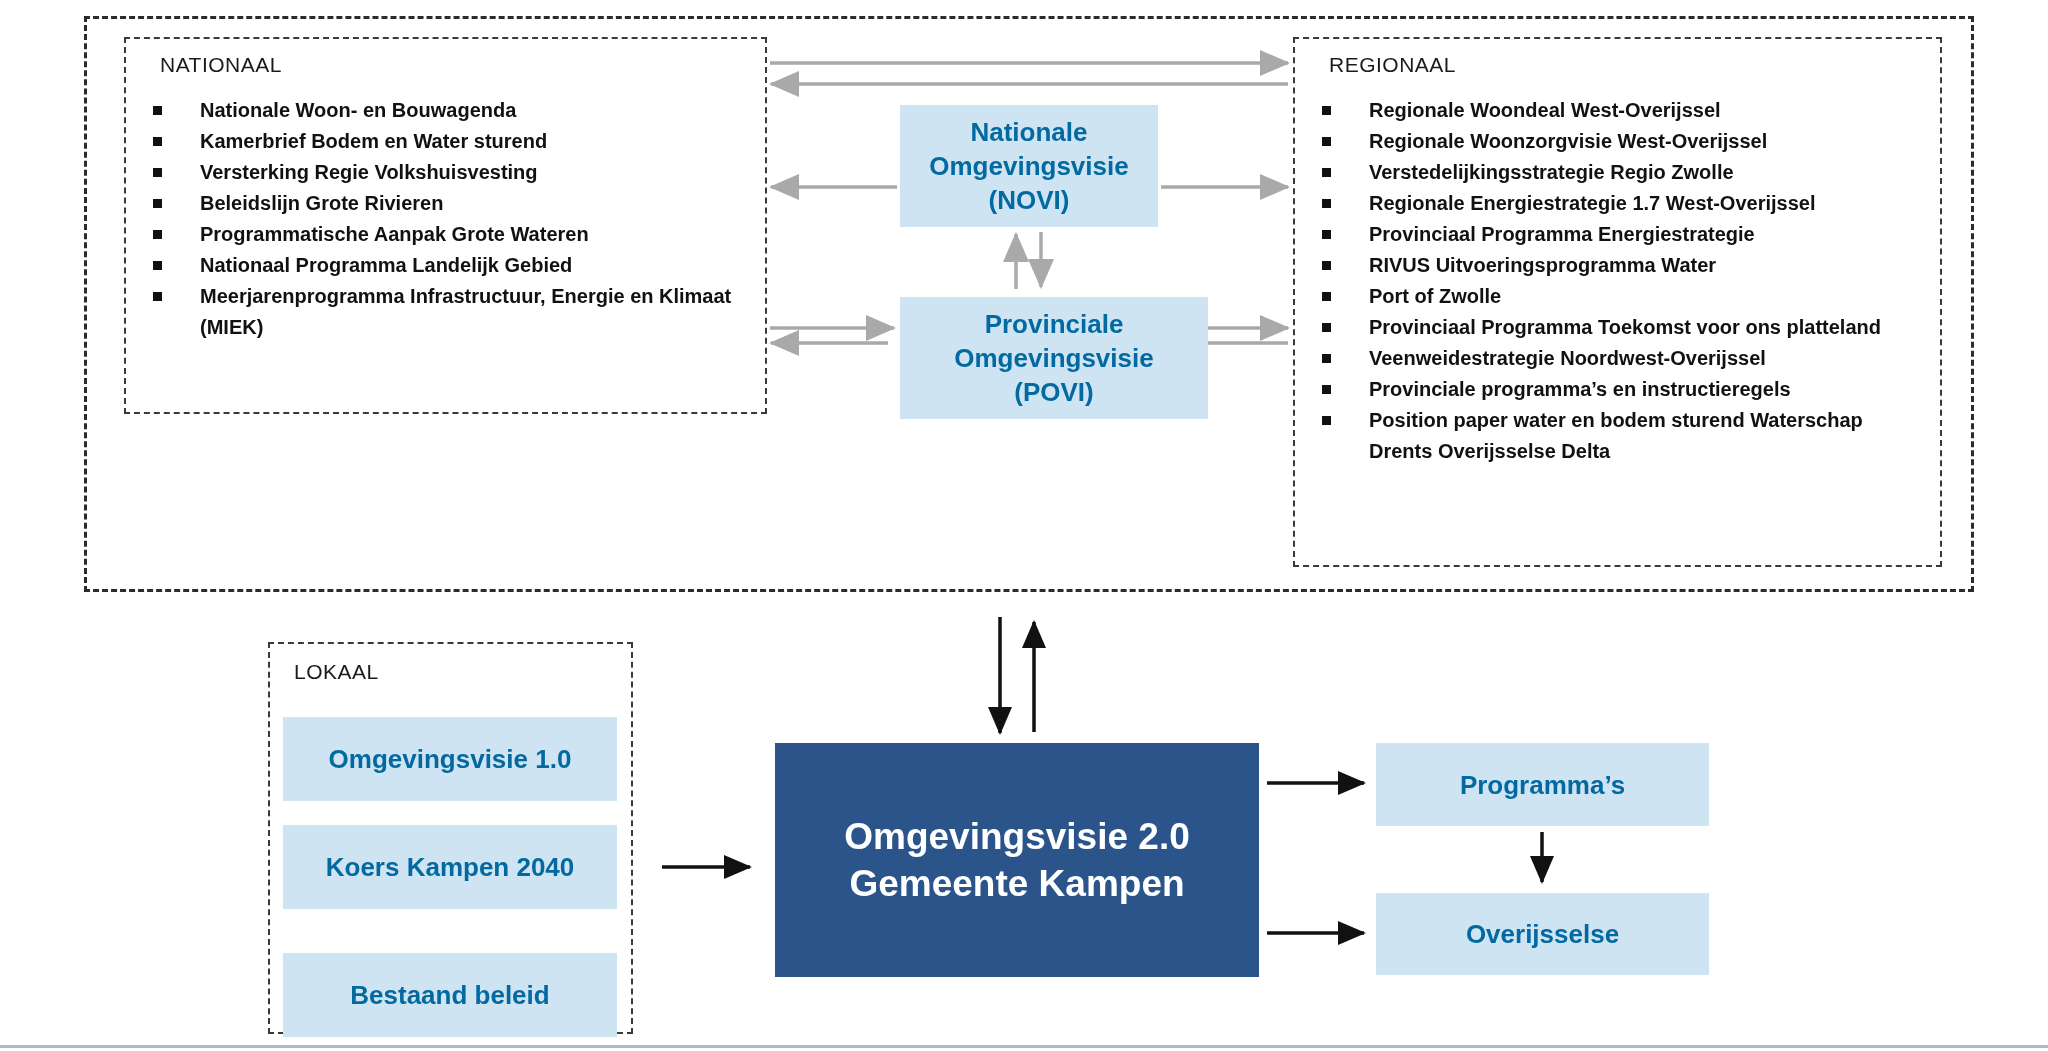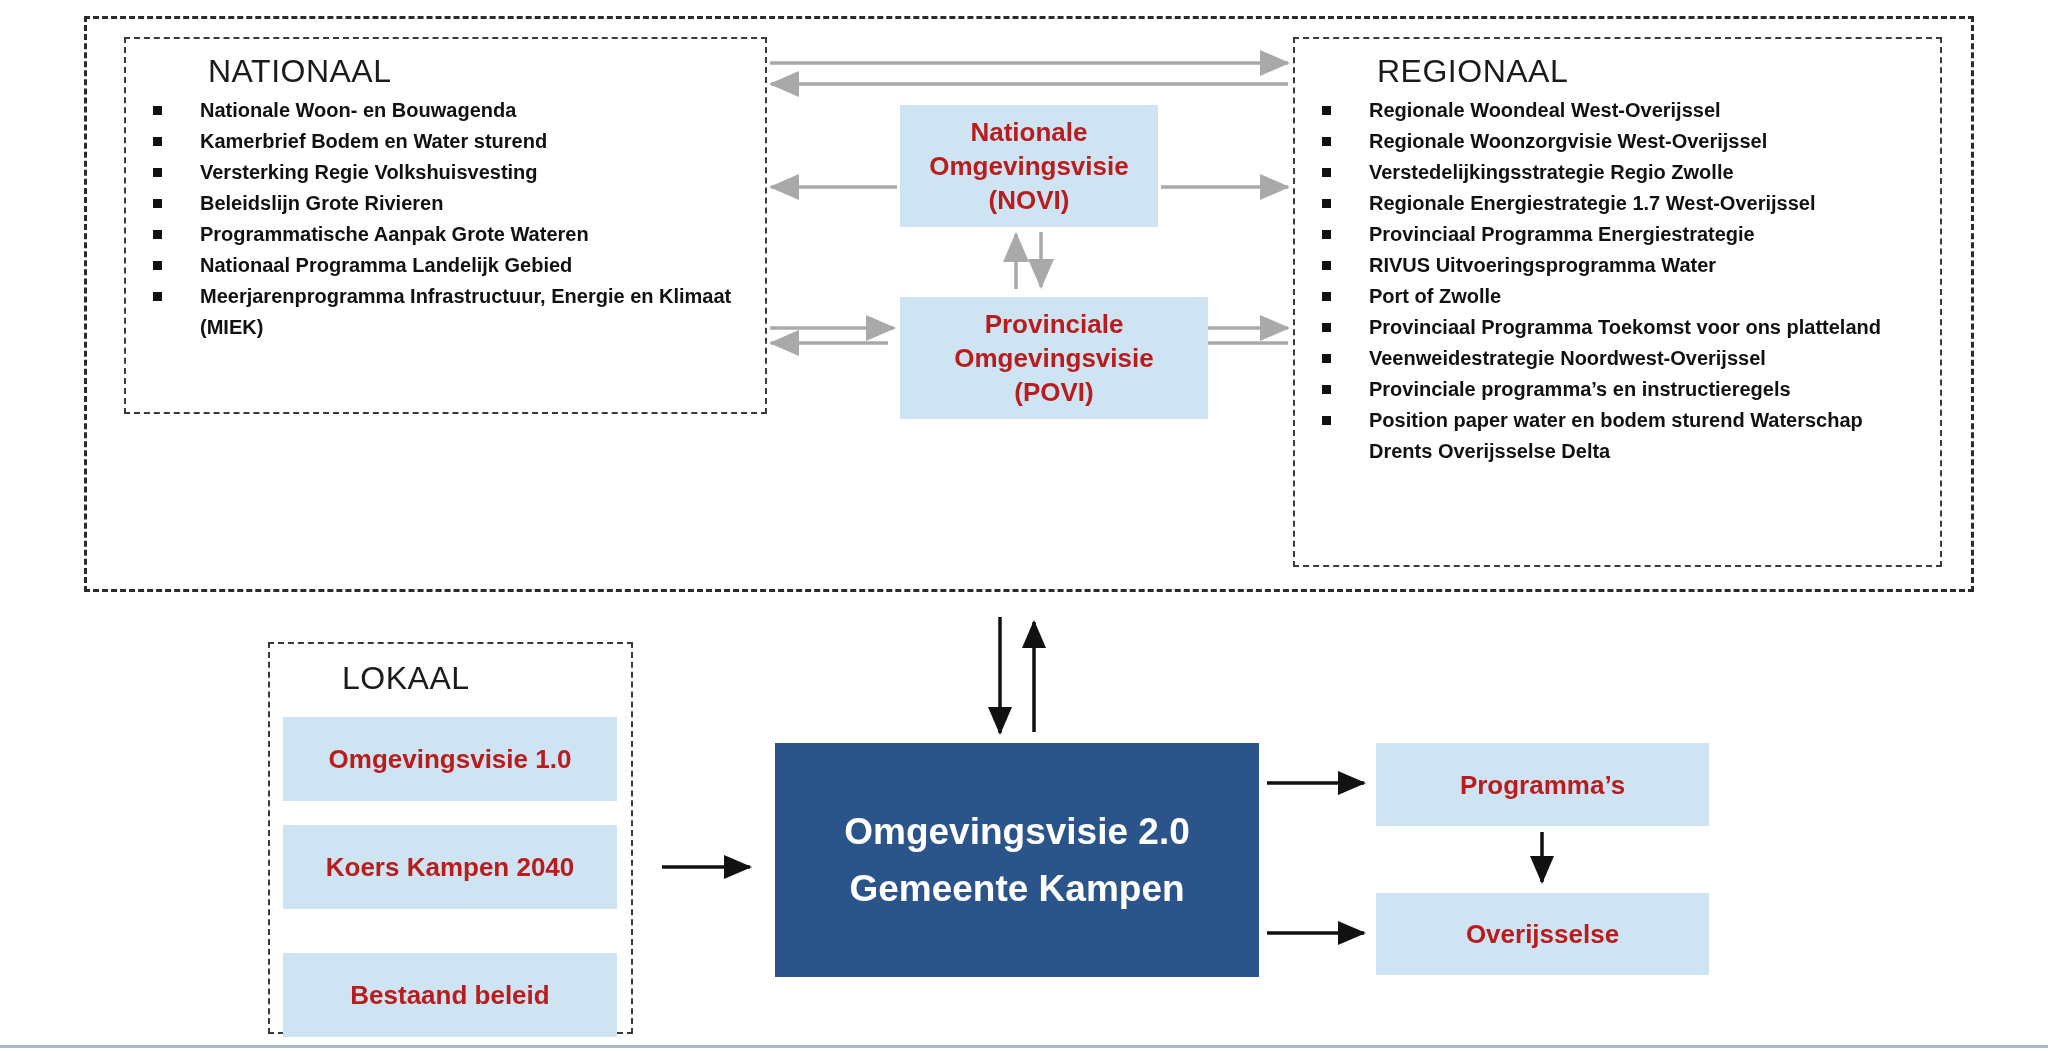--- a/index.html
+++ b/index.html
@@ -7,48 +7,48 @@
     position:relative;width:2048px;height:1051px;background:#fff;overflow:hidden;
     font-family:"Liberation Sans","DejaVu Sans",sans-serif;color:var(--text-dark,#111);
   }
   .abs{position:absolute;}
   
   .outer-frame{left:84px;top:16px;width:1890px;height:576px;border:3px dashed #2b2b2b;box-sizing:border-box;}
   .dash-box{border:2px dashed #3a3a3a;box-sizing:border-box;background:#fff0;}
   .national-box{left:124px;top:37px;width:643px;height:377px;}
   .regional-box{left:1293px;top:37px;width:649px;height:530px;}
   .lokaal-box{left:268px;top:642px;width:365px;height:392px;}
-  .section-label{position:absolute;left:34px;top:14px;font-size:32px;font-weight:400;letter-spacing:.5px;color:#1b1b1b;white-space:nowrap;margin-left:48px;}
+  .section-label{position:absolute;left:34px;top:14px;font-size:21px;font-weight:400;letter-spacing:.5px;color:#1b1b1b;white-space:nowrap;}
   .lokaal-box .section-label{left:24px;top:16px;}
   
   ul.policy-list{position:absolute;left:0;top:56px;right:12px;margin:0;padding:0;list-style:none;}
   ul.policy-list li{
     position:relative;margin:0;padding:0 6px 0 74px;
     font-size:20px;line-height:31px;font-weight:600;color:#111;
   }
   ul.policy-list li::before{
     content:"";position:absolute;left:27px;top:11px;width:9px;height:9px;background:#111;
   }
   
   .bluebox{
     background:var(--box-fill-light,#cfe4f2);display:flex;align-items:center;justify-content:center;
-    text-align:center;font-size:26px;font-weight:600;color:#b91c1c;white-space:pre-line;line-height:34px;
+    text-align:center;font-size:26px;font-weight:600;color:#0369a1;white-space:pre-line;line-height:34px;
   }
   .novi{left:900px;top:105px;width:258px;height:122px;}
   .povi{left:900px;top:297px;width:308px;height:122px;}
   .local-item-1{left:283px;top:717px;width:334px;height:84px;}
   .local-item-2{left:283px;top:825px;width:334px;height:84px;}
   .local-item-3{left:283px;top:933px;width:334px;height:84px;margin-top:20px;}
   .programmas{left:1376px;top:743px;width:333px;height:83px;}
   .omgevingsplan{left:1376px;top:893px;width:333px;height:82px;}
   
   .main-node{
     left:775px;top:743px;width:484px;height:234px;background:var(--box-fill-dark,#2b558a);
     display:flex;align-items:center;justify-content:center;text-align:center;
-    color:var(--text-light,#fff);font-size:37px;font-weight:700;line-height:57px;white-space:pre-line;
+    color:var(--text-light,#fff);font-size:37px;font-weight:700;line-height:47px;white-space:pre-line;
   }
   .arrows-layer{left:0;top:0;width:2048px;height:1051px;pointer-events:none;}
   .bottom-rule{left:0;top:1045px;width:2048px;height:3px;background:var(--bottom-rule,#a9bac8);}
 </style>
 </head>
 <body>
 
 <div class="stage">
 
   <svg class="abs arrows-layer" width="2048" height="1051" viewBox="0 0 2048 1051" xmlns="http://www.w3.org/2000/svg">

